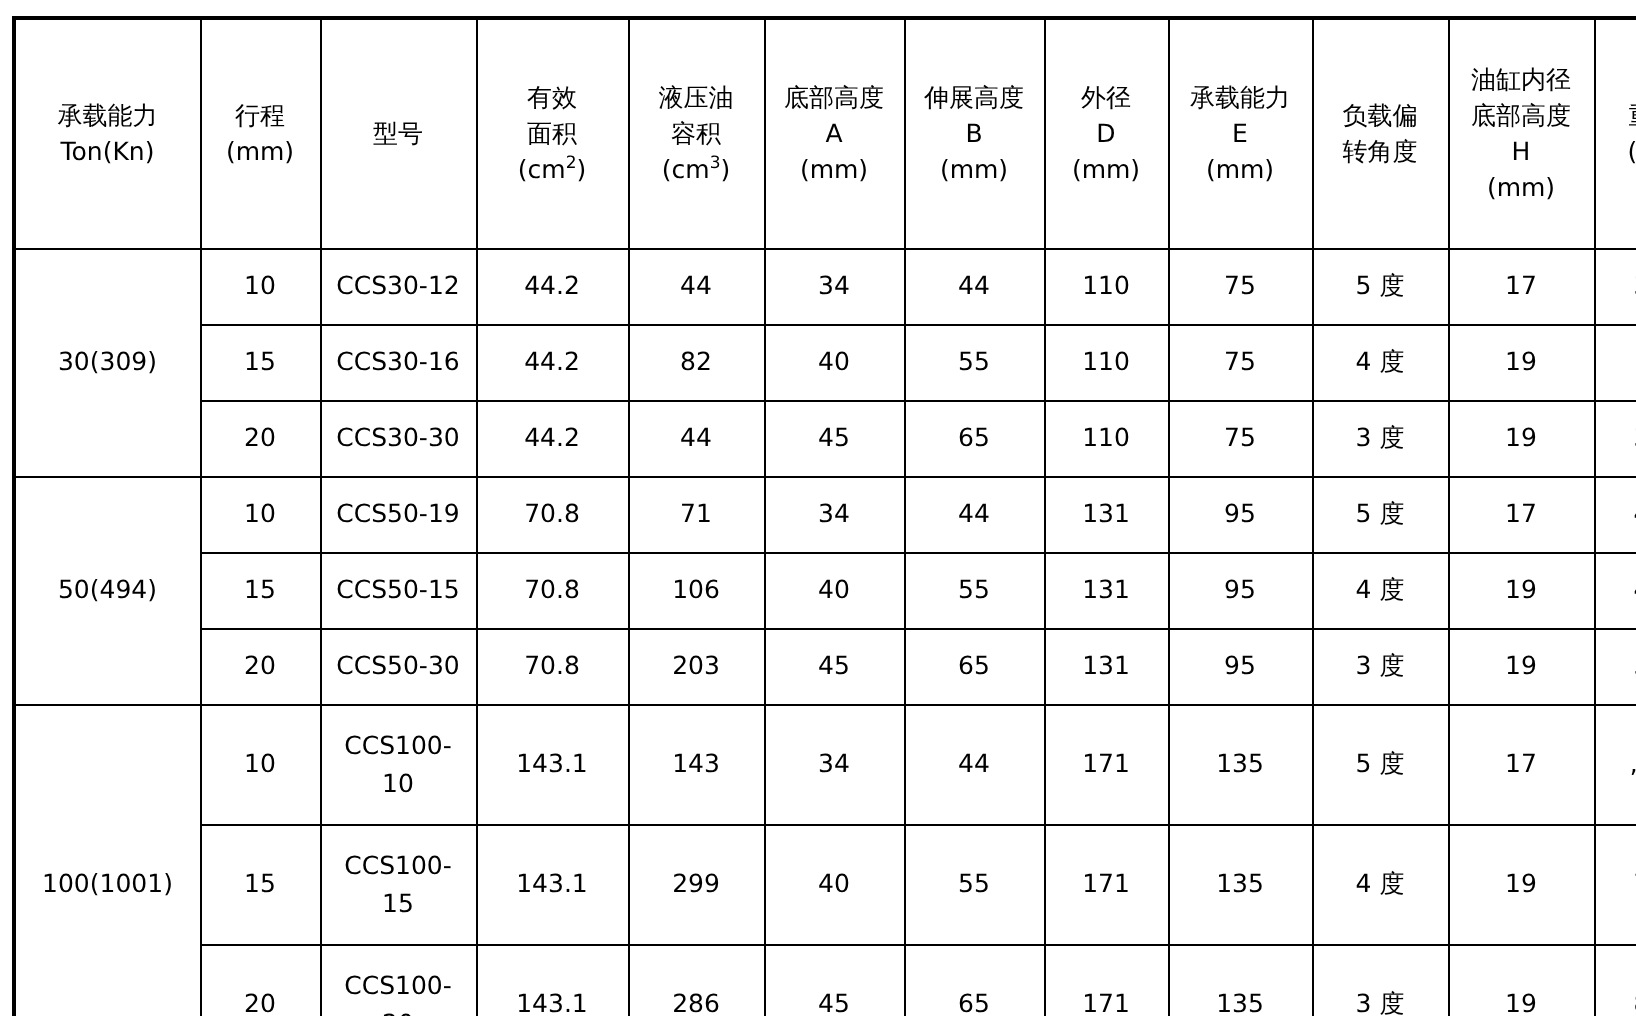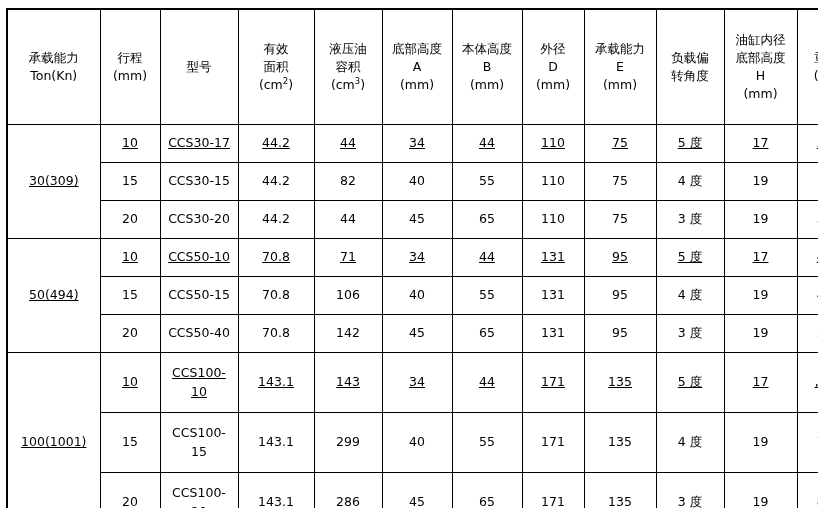--- a/index.html
+++ b/index.html
@@ -48,21 +48,20 @@
     height: 33px;
   }
   tbody tr.tall td {
     height: 55px;
   }
   .grp {
     font-size: 12.5px;
   }
   .thick-top > td {
     border-top: 2px solid #000;
-    text-decoration: underline;
   }
   sup {
     font-size: 8.5px;
     vertical-align: super;
     line-height: 0;
   }
   col.c0 { width: 93px; }
   col.c1 { width: 60px; }
   col.c2 { width: 78px; }
   col.c3 { width: 76px; }
@@ -116,21 +115,21 @@
             <span class="hline">液压油</span>
             <span class="hline">容积</span>
             <span class="hline">(cm<sup>3</sup>)</span>
           </td>
         <td>
             <span class="hline">底部高度</span>
             <span class="hline">A</span>
             <span class="hline">(mm)</span>
           </td>
         <td>
-            <span class="hline">本体高度</span>
+            <span class="hline">伸展高度</span>
             <span class="hline">B</span>
             <span class="hline">(mm)</span>
           </td>
         <td>
             <span class="hline">外径</span>
             <span class="hline">D</span>
             <span class="hline">(mm)</span>
           </td>
         <td>
             <span class="hline">承载能力</span>
@@ -150,61 +149,61 @@
         <td>
             <span class="hline">重量</span>
             <span class="hline">(Kg)</span>
           </td>
       </tr>
     </thead>
     <tbody>
         <tr class="thick-top">
           <td class="grp" rowspan="3">30(309)</td>
           <td>10</td>
-          <td>CCS30-17</td>
+          <td>CCS30-12</td>
           <td>44.2</td>
           <td>44</td>
           <td>34</td>
           <td>44</td>
           <td>110</td>
           <td>75</td>
           <td>5 度</td>
           <td>17</td>
           <td>3.6</td>
         </tr>
         <tr>
           <td>15</td>
-          <td>CCS30-15</td>
+          <td>CCS30-16</td>
           <td>44.2</td>
           <td>82</td>
           <td>40</td>
           <td>55</td>
           <td>110</td>
           <td>75</td>
           <td>4 度</td>
           <td>19</td>
           <td>3</td>
         </tr>
         <tr>
           <td>20</td>
-          <td>CCS30-20</td>
+          <td>CCS30-30</td>
           <td>44.2</td>
           <td>44</td>
           <td>45</td>
           <td>65</td>
           <td>110</td>
           <td>75</td>
           <td>3 度</td>
           <td>19</td>
           <td>3.4</td>
         </tr>
         <tr class="thick-top">
           <td class="grp" rowspan="3">50(494)</td>
           <td>10</td>
-          <td>CCS50-10</td>
+          <td>CCS50-19</td>
           <td>70.8</td>
           <td>71</td>
           <td>34</td>
           <td>44</td>
           <td>131</td>
           <td>95</td>
           <td>5 度</td>
           <td>17</td>
           <td>4.1</td>
         </tr>
@@ -216,23 +215,23 @@
           <td>40</td>
           <td>55</td>
           <td>131</td>
           <td>95</td>
           <td>4 度</td>
           <td>19</td>
           <td>4.8</td>
         </tr>
         <tr>
           <td>20</td>
-          <td>CCS50-40</td>
+          <td>CCS50-30</td>
           <td>70.8</td>
-          <td>142</td>
+          <td>203</td>
           <td>45</td>
           <td>65</td>
           <td>131</td>
           <td>95</td>
           <td>3 度</td>
           <td>19</td>
           <td>5.4</td>
         </tr>
         <tr class="tall thick-top">
           <td class="grp" rowspan="3">100(1001)</td>

